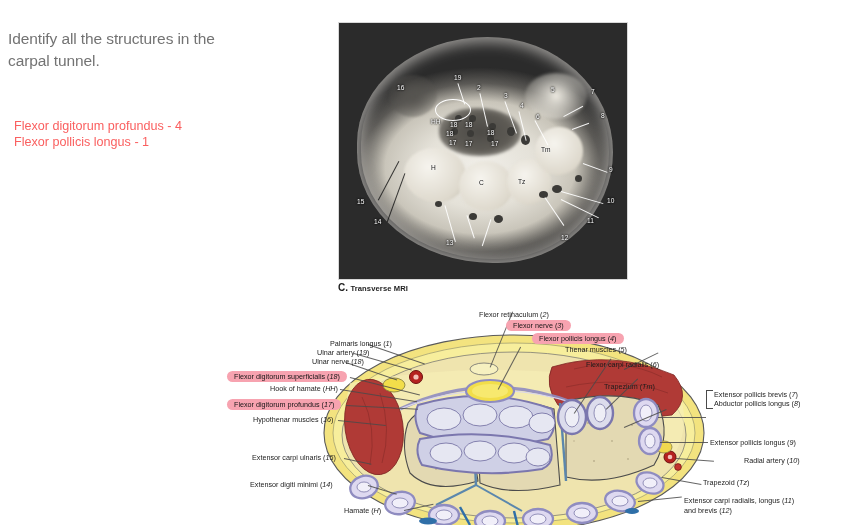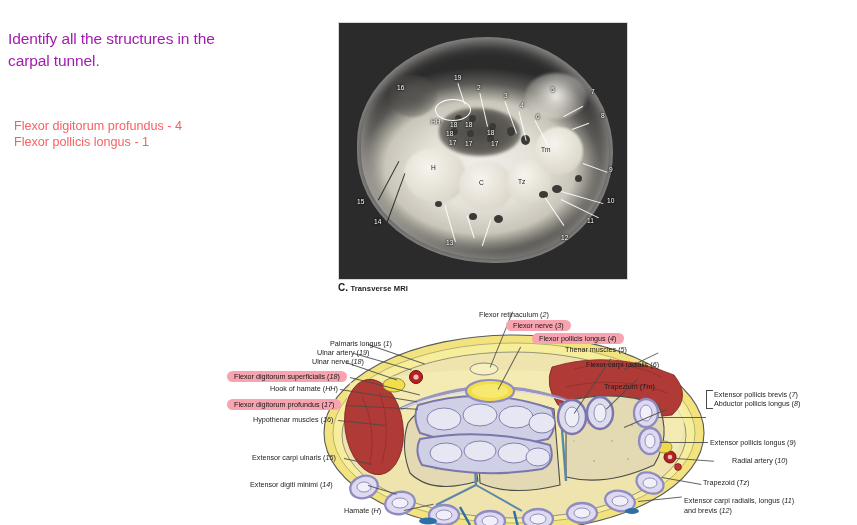--- a/index.html
+++ b/index.html
@@ -167,21 +167,21 @@
     position: absolute;
     border: 0.9px solid #4a4a4a;
     border-right: none;
     box-sizing: border-box;
   }
 </style>
 </head>
 <body>
 
 <div id="question-panel">
-  <div id="question-text" style="color: #a21caf;">Identify all the structures in the carpal tunnel.</div>
+  <div id="question-text" style="color: #737373;">Identify all the structures in the carpal tunnel.</div>
 </div>
 
 <div id="answer-list" style="color: rgb(250, 95, 95);">
   <div class="ans-line">Flexor digitorum profundus - 4</div>
   <div class="ans-line">Flexor pollicis longus - 1</div>
   <div class="ans-gap"></div>
 </div>
 
 <div id="mri-figure">
   <div id="mri-frame">
@@ -463,21 +463,21 @@
   </div>
   <div class="an-label" style="left:492px;top:86px;">
     <span>Extensor pollicis brevis (</span><i>7</i>)
   </div>
   <div class="an-label" style="left:492px;top:95px;">
     <span>Abductor pollicis longus (</span><i>8</i>)
   </div>
   <div class="an-label" style="left:488px;top:134px;">
     <span>Extensor pollicis longus (</span><i>9</i>)
   </div>
-  <div class="an-label" style="left:468px;top:152px;padding-left:42px;">
+  <div class="an-label" style="left:480px;top:152px;padding-left:42px;">
     <span>Radial artery (</span><i>10</i>)
   </div>
   <div class="an-label" style="left:481px;top:174px;">
     <span>Trapezoid (</span><i>Tz</i>)
   </div>
   <div class="an-label" style="left:462px;top:192px;">
     <span>Extensor carpi radialis, longus (</span><i>11</i>)
   </div>
   <div class="an-label" style="left:462px;top:202px;">
     <span>and brevis (</span><i>12</i>)

